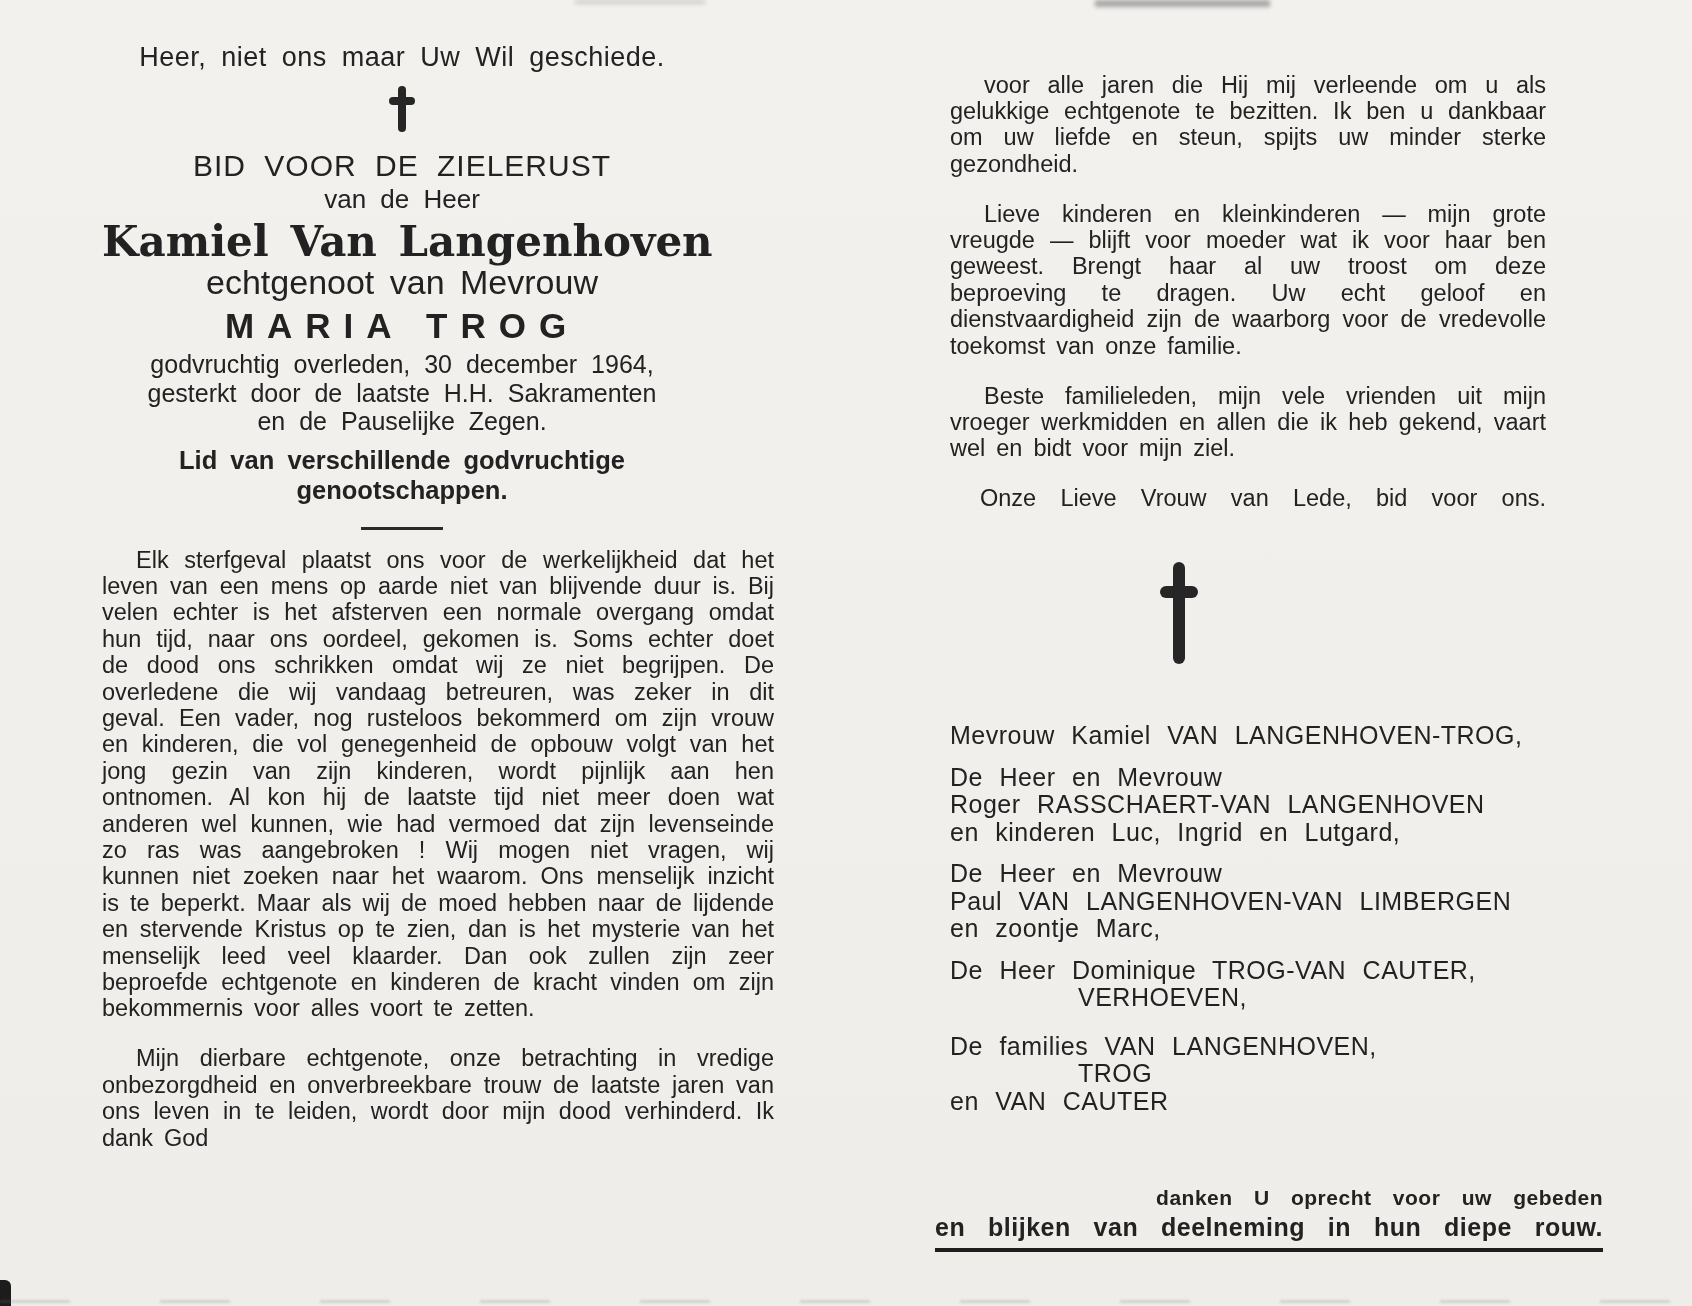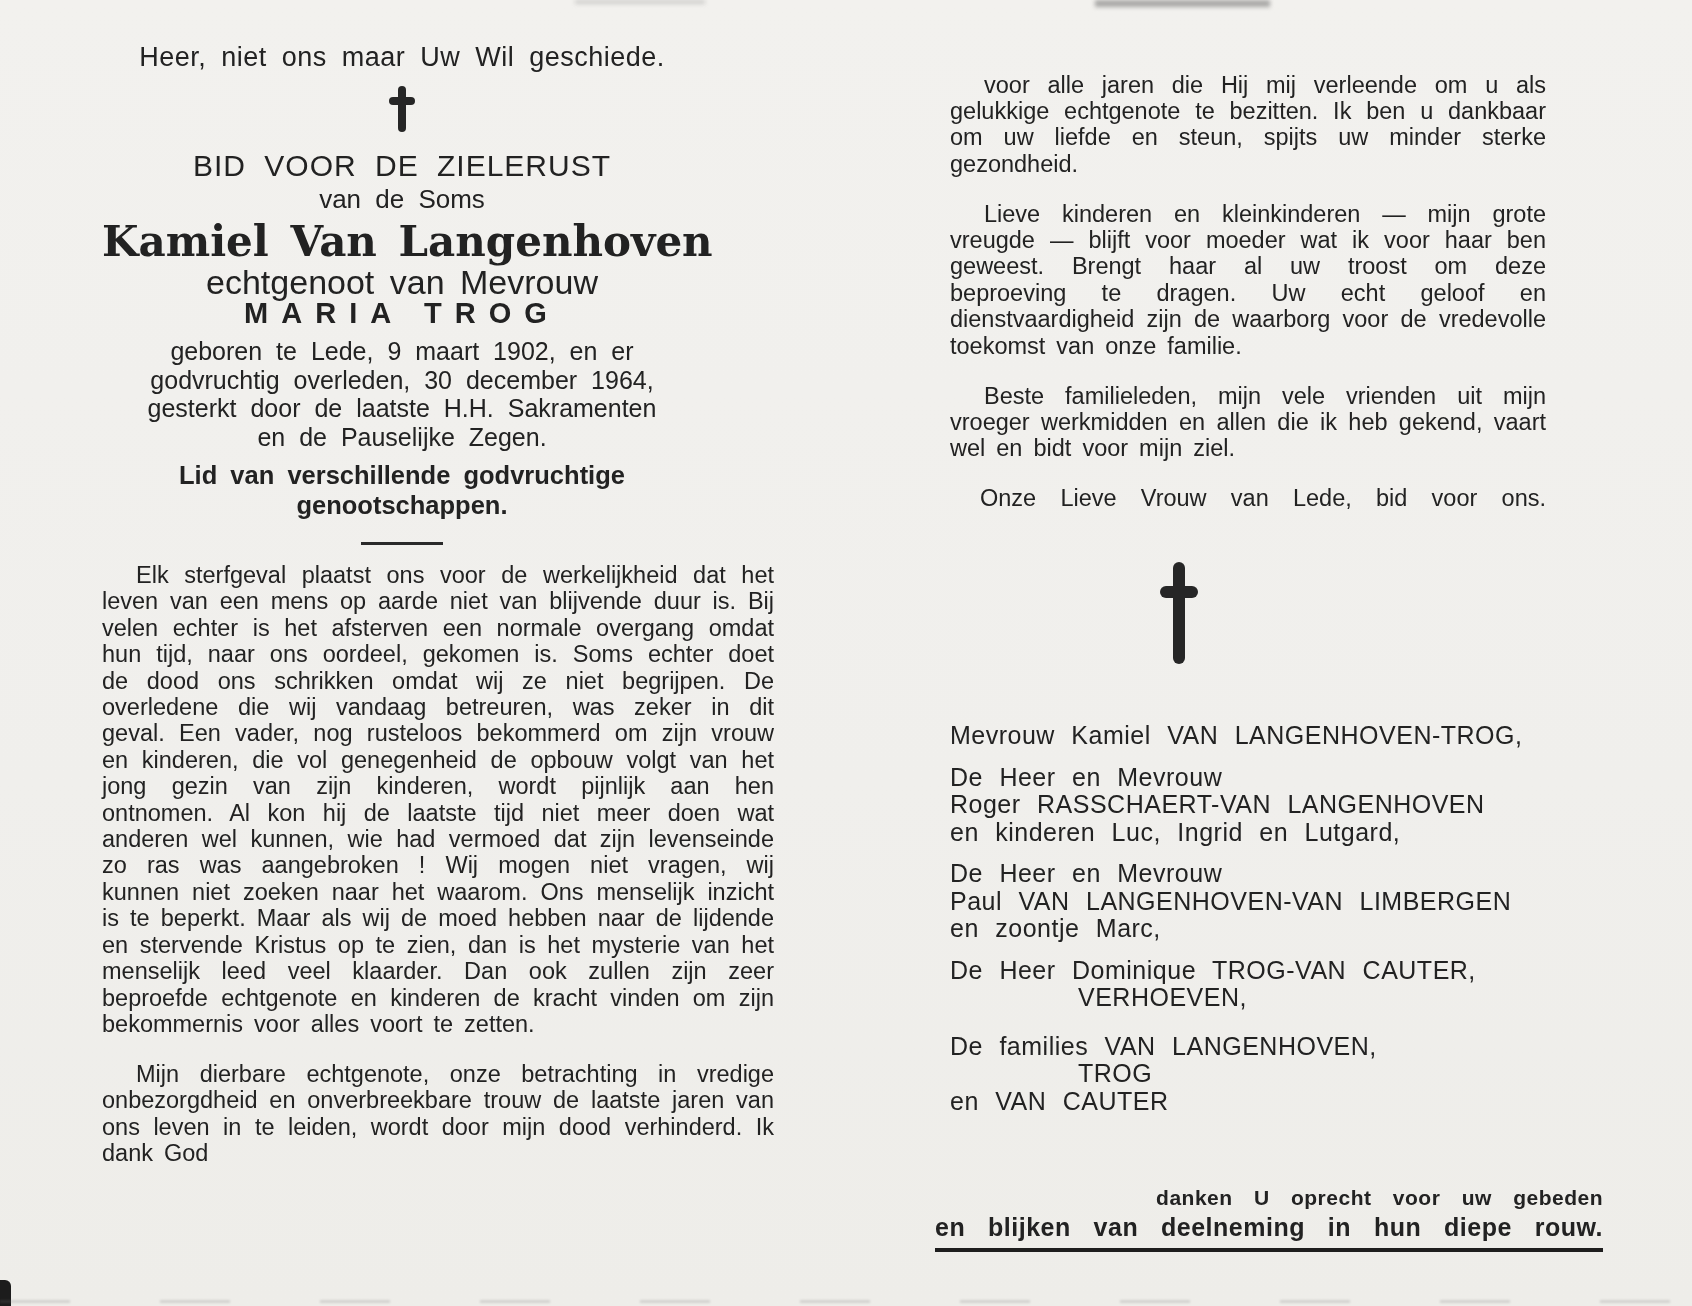--- a/index.html
+++ b/index.html
@@ -18,21 +18,21 @@
   .cross{position:relative;display:block}
   .cross .v,.cross .h{position:absolute;background:#262626}
   .cross-sm{width:26px;height:46px;margin:12px auto 0}
   .cross-sm .v{left:9px;top:0;width:8px;height:46px;border-radius:4px}
   .cross-sm .h{left:0;top:11px;width:26px;height:8px;border-radius:4px}
   .bid{font-size:30px;letter-spacing:1px;word-spacing:9px;margin-top:16px;line-height:36px}
   .vdh{font-size:26px;line-height:30px;word-spacing:7px}
   .name{font-family:"DejaVu Serif",serif;font-weight:bold;font-size:42px;line-height:50px;
         margin-top:3px;word-spacing:7px;white-space:nowrap}
   .spouse-intro{font-size:34px;line-height:30px;word-spacing:6px}
-  .spouse-name{font-size:29px;font-weight:bold;letter-spacing:13px;line-height:32px;margin-top:0}
+  .spouse-name{font-size:35px;font-weight:bold;letter-spacing:13px;line-height:32px;margin-top:13px}
   .vitals{font-size:25px;line-height:28.5px;margin-top:8px;word-spacing:7px}
   .membership{font-size:25.5px;font-weight:bold;line-height:30px;margin-top:9px;word-spacing:6px}
   .rule-sm{width:82px;border:0;border-top:3px solid #2a2a2a;margin:22px auto 0}
   .body-par{font-size:23.5px;line-height:26.4px;text-align:justify;word-spacing:4.5px;text-indent:34px}
   .lp1{margin-top:17px}
   .lp2{margin-top:9px}
 
   
   .right-col{position:absolute;left:950px;top:48px;width:596px}
   .par-gap{margin-top:12px}
@@ -79,29 +79,28 @@
   <div class="left-col">
     <div class="header">
       <div class="epigraph">Heer, niet ons maar Uw Wil geschiede.</div>
 
       <span class="cross cross-sm">
         <span class="v"></span>
         <span class="h"></span>
       </span>
 
       <div class="bid">BID VOOR DE ZIELERUST</div>
-      <div class="vdh">van de Soms</div>
+      <div class="vdh">van de Heer</div>
 
       <div class="name">Kamiel Van Langenhoven</div>
 
       <div class="spouse-intro">echtgenoot van Mevrouw</div>
       <div class="spouse-name">MARIA TROG</div>
 
       <div class="vitals">
-        <div>geboren te Lede, 9 maart 1902, en er</div>
         <div>godvruchtig overleden, 30 december 1964,</div>
         <div>gesterkt door de laatste H.H. Sakramenten</div>
         <div>en de Pauselijke Zegen.</div>
       </div>
 
       <div class="membership">
         <div>Lid van verschillende godvruchtige</div>
         <div>genootschappen.</div>
       </div>
 

